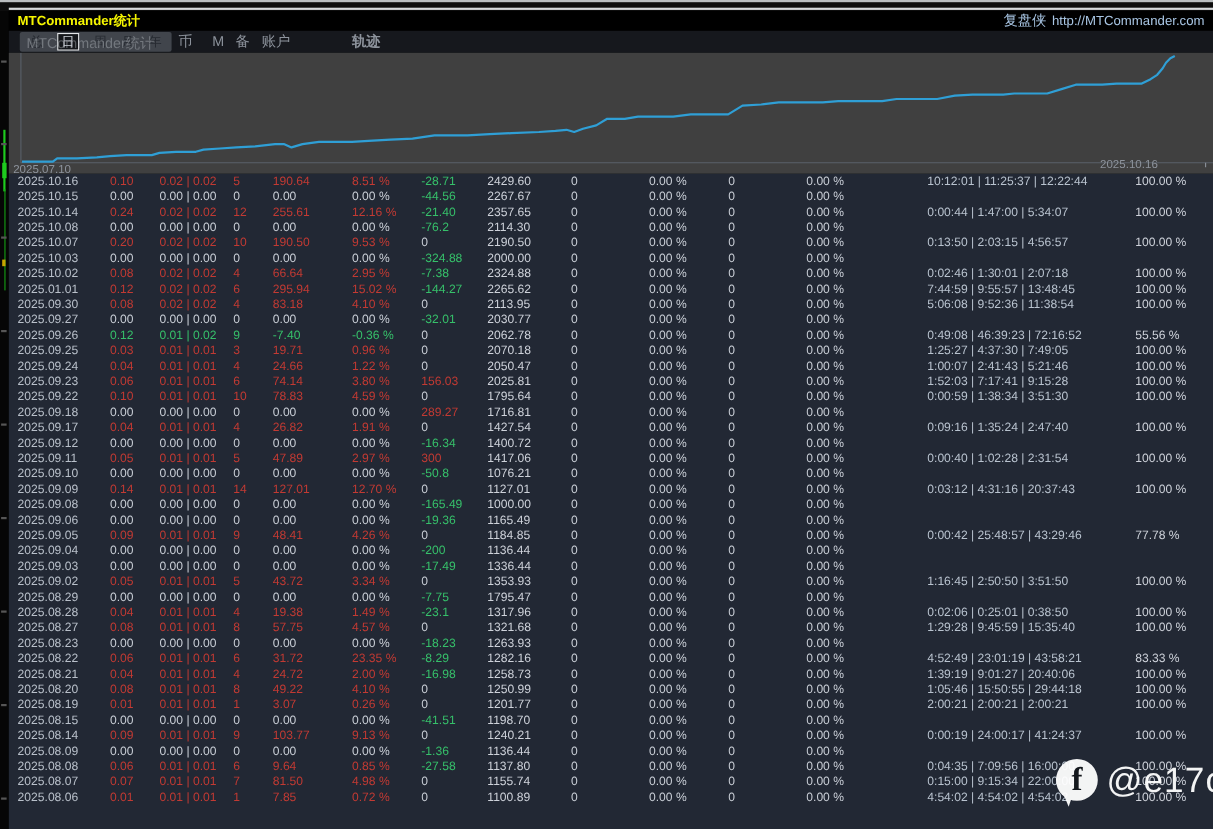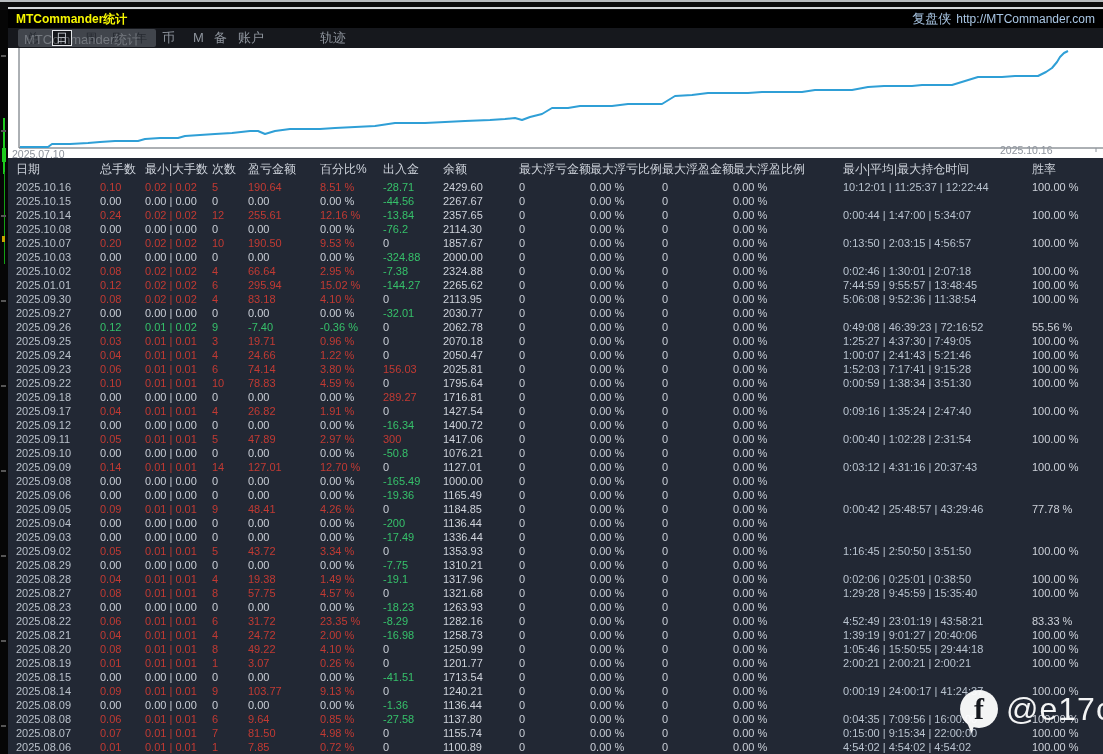--- a/index.html
+++ b/index.html
@@ -25,21 +25,21 @@
   
   .toolbar{position:absolute;left:8px;top:28px;width:1095px;height:20px;background:#16181d;}
   .btn-group{position:absolute;left:10px;top:1px;height:18px;background:#41454c;border-radius:2px;
              display:flex;align-items:center;padding:0 9px;gap:13px;}
   .gbtn{color:#262a31;font-size:12px;line-height:14px;cursor:default;}
   .gbtn.sel{border:1px solid #e4e6e9;background:#15171b;color:#c9cdd4;padding:0 3px;}
   .ghost{position:absolute;left:16px;top:3px;font-size:13px;color:rgba(210,215,222,.35);pointer-events:none;white-space:nowrap;}
   .fbtn{position:absolute;top:3px;color:#8d939c;font-size:13px;line-height:14px;cursor:default;white-space:nowrap;}
 
   
-  .chart{position:absolute;left:8px;top:48px;width:1095px;height:110px;background:#ffffff;}
+  .chart{position:absolute;left:8px;top:48px;width:1095px;height:110px;background:#404040;}
   .chart svg{position:absolute;left:0;top:0;}
   .xlabel{position:absolute;color:#8d939c;font-size:10.5px;white-space:nowrap;}
   .x-start{left:4px;top:100px;}
   .x-end{left:992px;top:96px;}
 
   
   .table{position:absolute;left:8px;top:158px;width:1095px;height:596px;background:#222834;}
   .thead,.row{display:grid;grid-template-columns:84px 45px 67px 36px 72px 63px 60px 76px 71px 72px 71px 110px 189px 71px;
               padding-left:8px;box-sizing:border-box;}
   .thead{height:22px;line-height:22px;font-size:12px;color:#ced3db;}
@@ -91,51 +91,35 @@
       <span class="gbtn">周</span>
       <span class="gbtn">月</span>
       <span class="gbtn">年</span>
     </div>
   <div class="ghost">MTCommander统计</div>
   <div id="flat-buttons">
       <span class="fbtn" style="left: 154px;">币</span>
       <span class="fbtn" style="left: 185px;">M</span>
       <span class="fbtn" style="left: 206px;">备</span>
       <span class="fbtn" style="left: 230px;">账户</span>
-      <span class="fbtn" style="left: 312px;">轨迹</span>
+      <span class="fbtn" style="left: 312px; font-weight: bold;">轨迹</span>
     </div>
 </div>
 
 <div class="chart">
   <svg width="1095" height="110" viewBox="0 0 1095 110">
     <path d="M11,0 L11,100 L1095,100" stroke="#596069" stroke-width="1" fill="none"></path>
     <line x1="1088" y1="100" x2="1088" y2="104" stroke="#8d939c" stroke-width="1"></line>
     <polyline id="curve" fill="none" stroke="#2f9fd6" stroke-width="2" stroke-linejoin="round" points="12,99 40,99 44,96 62,96 80,95 92,94 107,93 130,93 137,91 152,90 170,90 177,88 192,87 207,86 224,85 242,83 250,83 257,86 267,83 282,81 312,81 327,80 347,79 367,78 387,75 417,75 437,74 457,73 482,72 497,71 507,70 514,72 522,69 534,66 544,60 560,60 572,58 604,58 620,56 654,56 667,48 684,47 700,45 740,45 754,44 794,44 807,42 844,42 860,39 876,38 904,38 914,37 944,37 957,33 970,29 994,29 1007,28 1030,28 1038,24 1044,20 1049,14 1052,9 1056,5 1060,3"></polyline>
   </svg>
   <span class="xlabel x-start">2025.07.10</span>
   <span class="xlabel x-end">2025.10.16</span>
 </div>
 
 <div class="table">
-  <div class="thead" id="thead">
-      <div>日期</div>
-      <div>总手数</div>
-      <div>最小|大手数</div>
-      <div>次数</div>
-      <div>盈亏金额</div>
-      <div>百分比%</div>
-      <div>出入金</div>
-      <div>余额</div>
-      <div>最大浮亏金额</div>
-      <div>最大浮亏比例</div>
-      <div>最大浮盈金额</div>
-      <div>最大浮盈比例</div>
-      <div>最小|平均|最大持仓时间</div>
-      <div>胜率</div>
-    </div>
   <div id="tbody">
       <div class="row">
         <div class="c-date">2025.10.16</div>
         <div class="t-red">0.10</div>
         <div class="t-red">0.02 | 0.02</div>
         <div class="t-red">5</div>
         <div class="t-red">190.64</div>
         <div class="t-red">8.51 %</div>
         <div class="t-green">-28.71</div>
         <div class="c-bal">2429.60</div>
@@ -162,21 +146,21 @@
         <div class="c-time"></div>
         <div class="c-wr"></div>
       </div>
       <div class="row">
         <div class="c-date">2025.10.14</div>
         <div class="t-red">0.24</div>
         <div class="t-red">0.02 | 0.02</div>
         <div class="t-red">12</div>
         <div class="t-red">255.61</div>
         <div class="t-red">12.16 %</div>
-        <div class="t-green">-13.84</div>
+        <div class="t-green">-21.40</div>
         <div class="c-bal">2357.65</div>
         <div class="c-mid">0</div>
         <div class="c-mid">0.00 %</div>
         <div class="c-mid">0</div>
         <div class="c-mid">0.00 %</div>
         <div class="c-time">0:00:44 | 1:47:00 | 5:34:07</div>
         <div class="c-wr">100.00 %</div>
       </div>
       <div class="row">
         <div class="c-date">2025.10.08</div>
@@ -195,21 +179,21 @@
         <div class="c-wr"></div>
       </div>
       <div class="row">
         <div class="c-date">2025.10.07</div>
         <div class="t-red">0.20</div>
         <div class="t-red">0.02 | 0.02</div>
         <div class="t-red">10</div>
         <div class="t-red">190.50</div>
         <div class="t-red">9.53 %</div>
         <div class="t-zero">0</div>
-        <div class="c-bal">1857.67</div>
+        <div class="c-bal">2190.50</div>
         <div class="c-mid">0</div>
         <div class="c-mid">0.00 %</div>
         <div class="c-mid">0</div>
         <div class="c-mid">0.00 %</div>
         <div class="c-time">0:13:50 | 2:03:15 | 4:56:57</div>
         <div class="c-wr">100.00 %</div>
       </div>
       <div class="row">
         <div class="c-date">2025.10.03</div>
         <div class="t-zero">0.00</div>
@@ -563,36 +547,36 @@
         <div class="c-wr">100.00 %</div>
       </div>
       <div class="row">
         <div class="c-date">2025.08.29</div>
         <div class="t-zero">0.00</div>
         <div class="t-zero">0.00 | 0.00</div>
         <div class="t-zero">0</div>
         <div class="t-zero">0.00</div>
         <div class="t-zero">0.00 %</div>
         <div class="t-green">-7.75</div>
-        <div class="c-bal">1310.21</div>
+        <div class="c-bal">1795.47</div>
         <div class="c-mid">0</div>
         <div class="c-mid">0.00 %</div>
         <div class="c-mid">0</div>
         <div class="c-mid">0.00 %</div>
         <div class="c-time"></div>
         <div class="c-wr"></div>
       </div>
       <div class="row">
         <div class="c-date">2025.08.28</div>
         <div class="t-red">0.04</div>
         <div class="t-red">0.01 | 0.01</div>
         <div class="t-red">4</div>
         <div class="t-red">19.38</div>
         <div class="t-red">1.49 %</div>
-        <div class="t-green">-19.1</div>
+        <div class="t-green">-23.1</div>
         <div class="c-bal">1317.96</div>
         <div class="c-mid">0</div>
         <div class="c-mid">0.00 %</div>
         <div class="c-mid">0</div>
         <div class="c-mid">0.00 %</div>
         <div class="c-time">0:02:06 | 0:25:01 | 0:38:50</div>
         <div class="c-wr">100.00 %</div>
       </div>
       <div class="row">
         <div class="c-date">2025.08.27</div>
@@ -691,21 +675,21 @@
         <div class="c-wr">100.00 %</div>
       </div>
       <div class="row">
         <div class="c-date">2025.08.15</div>
         <div class="t-zero">0.00</div>
         <div class="t-zero">0.00 | 0.00</div>
         <div class="t-zero">0</div>
         <div class="t-zero">0.00</div>
         <div class="t-zero">0.00 %</div>
         <div class="t-green">-41.51</div>
-        <div class="c-bal">1713.54</div>
+        <div class="c-bal">1198.70</div>
         <div class="c-mid">0</div>
         <div class="c-mid">0.00 %</div>
         <div class="c-mid">0</div>
         <div class="c-mid">0.00 %</div>
         <div class="c-time"></div>
         <div class="c-wr"></div>
       </div>
       <div class="row">
         <div class="c-date">2025.08.14</div>
         <div class="t-red">0.09</div>

